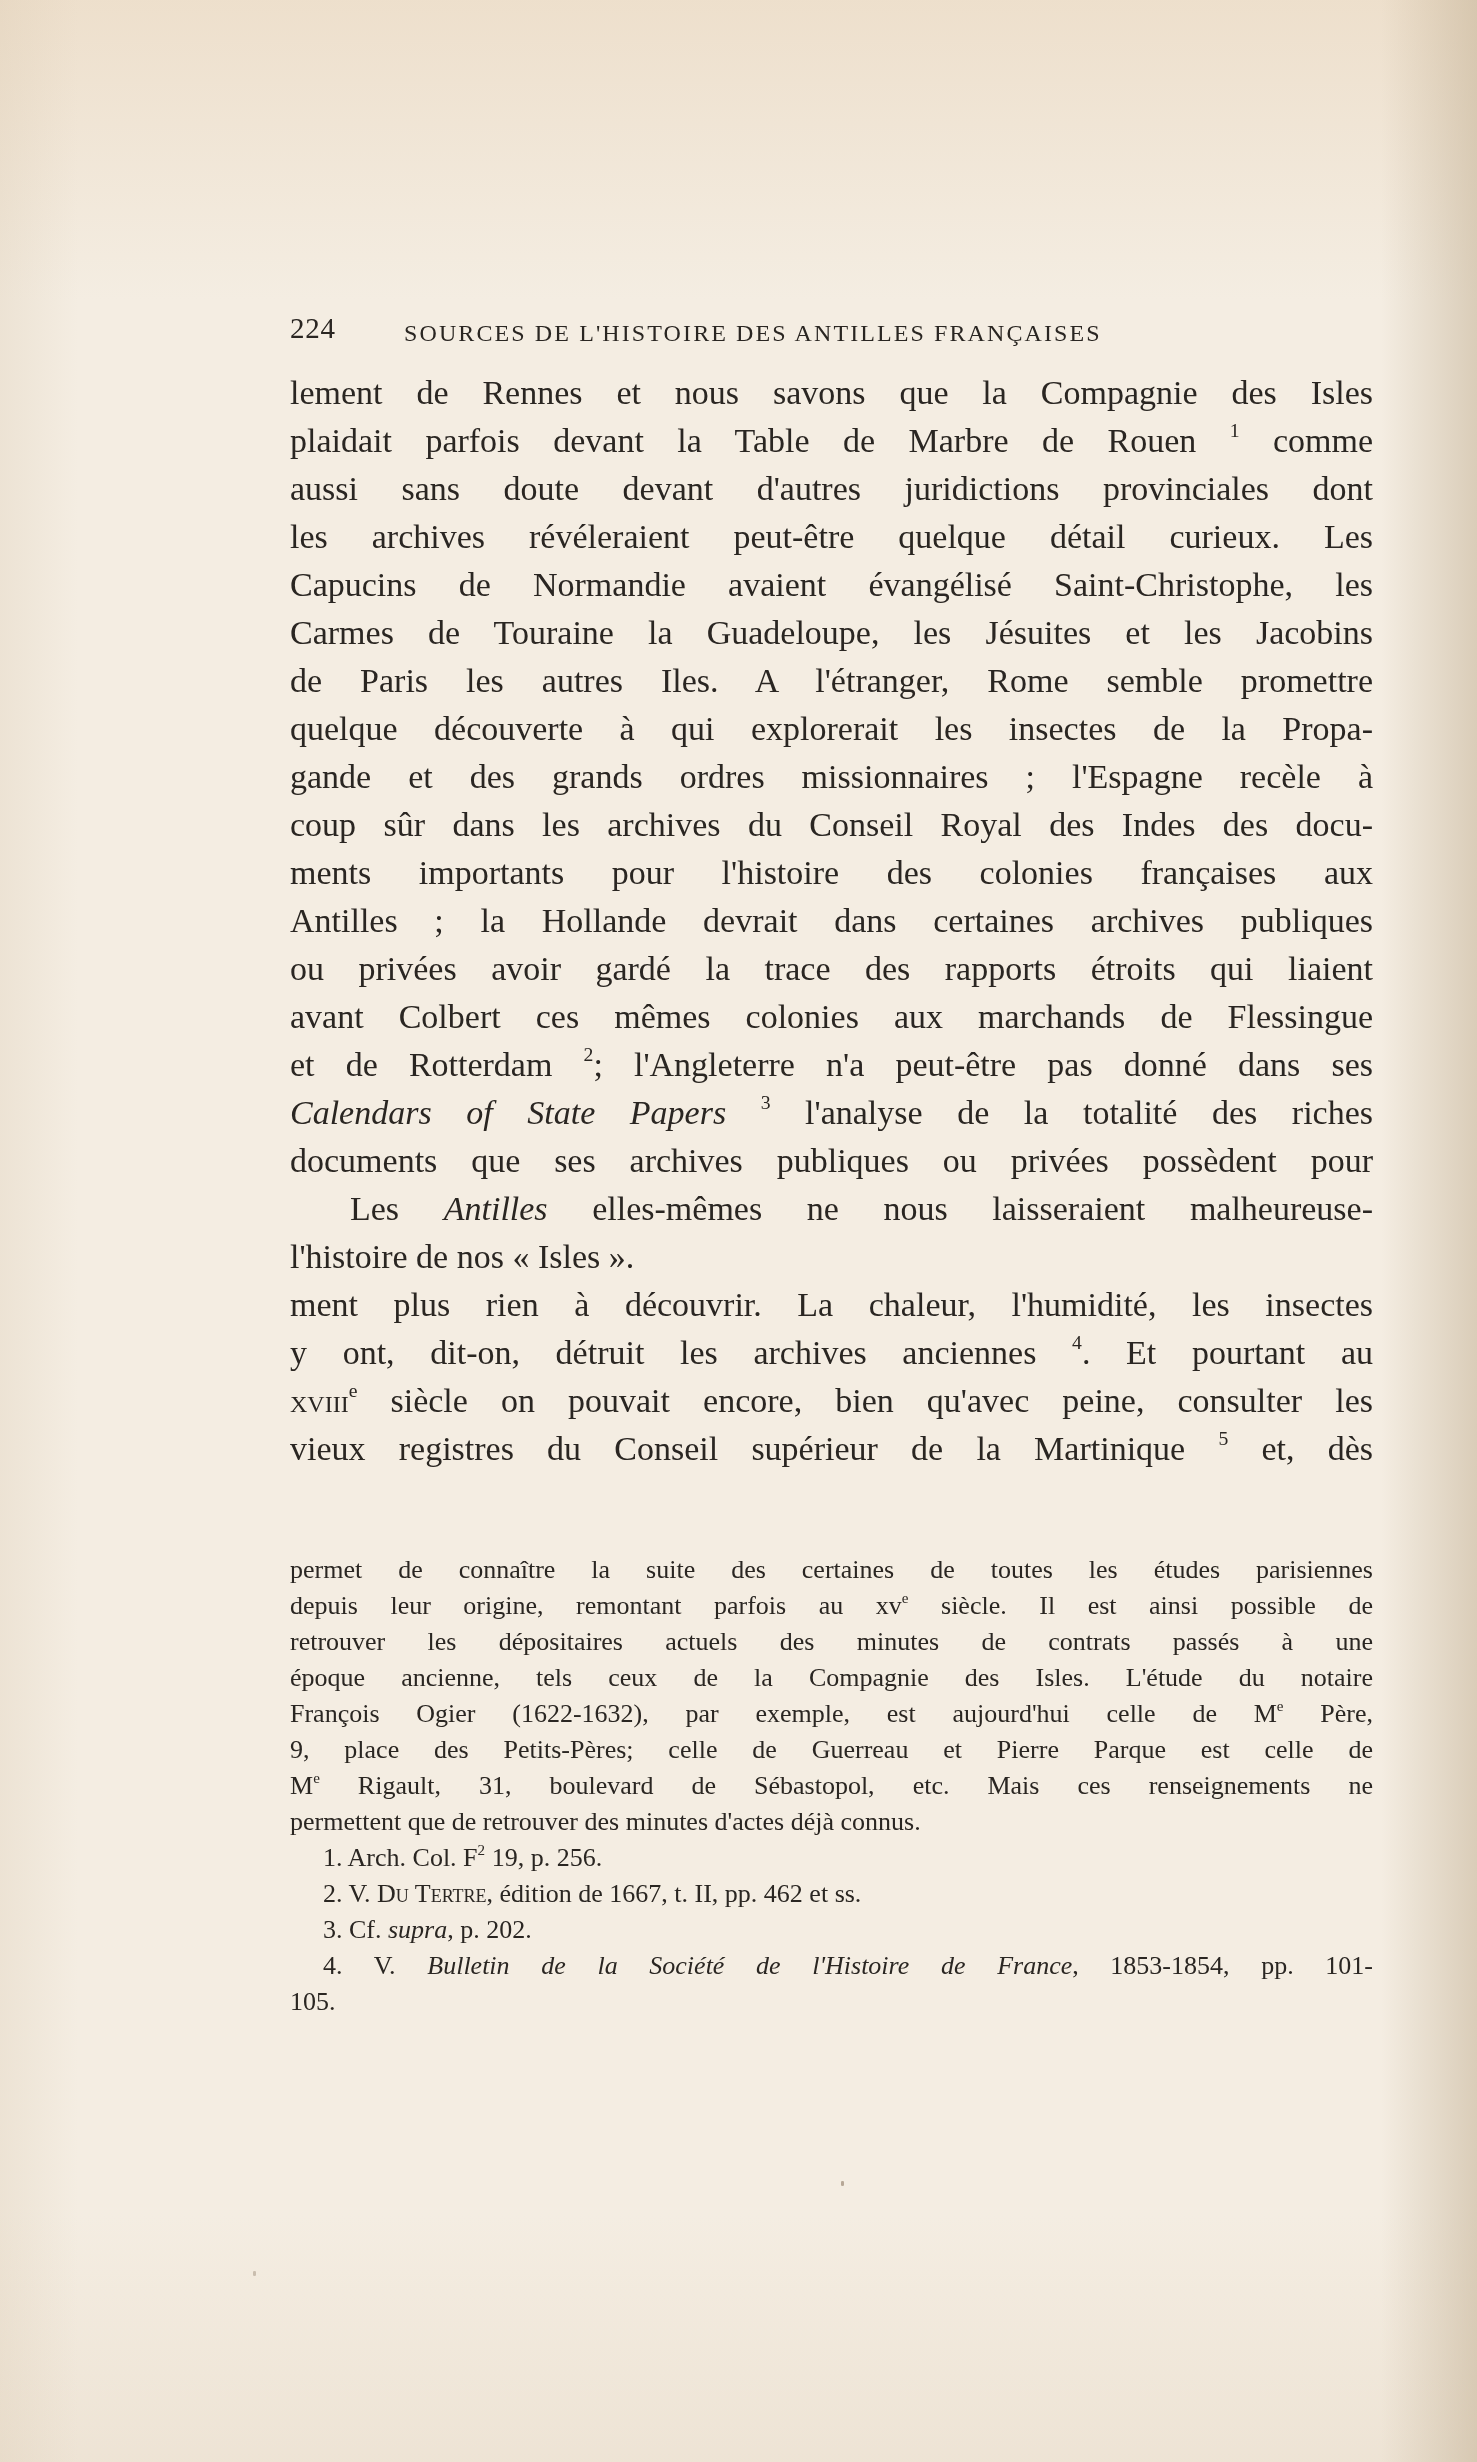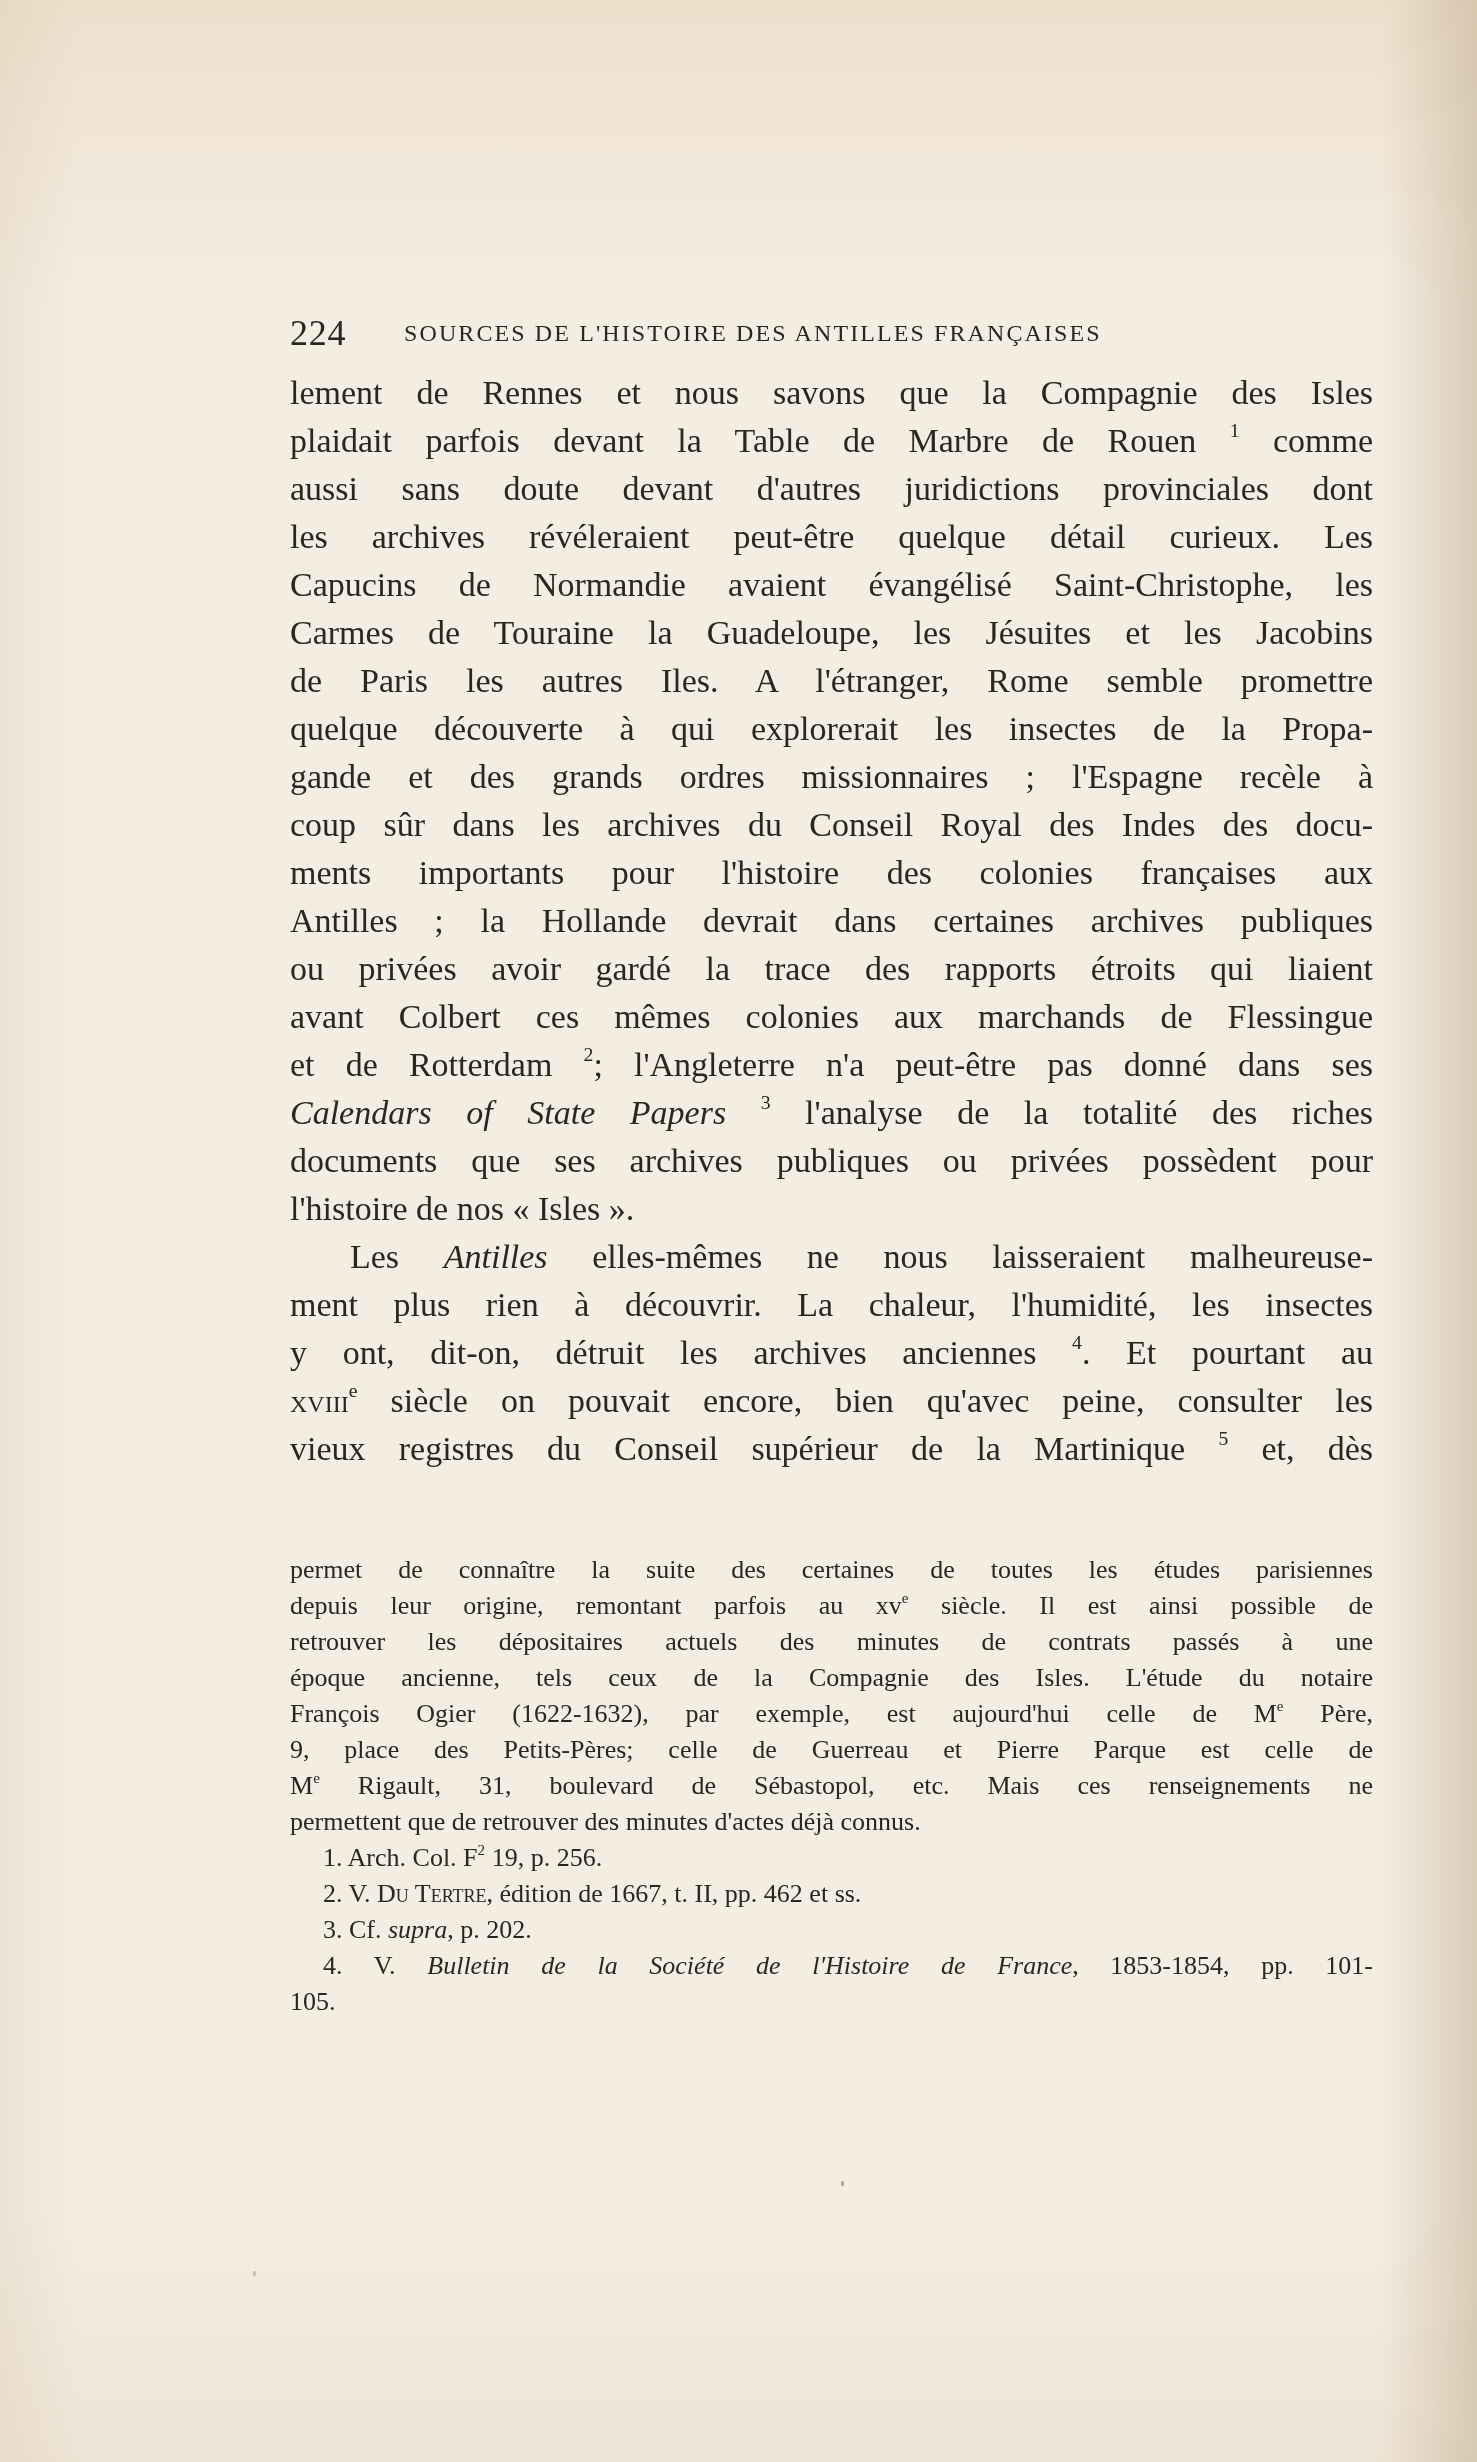--- a/index.html
+++ b/index.html
@@ -28,21 +28,21 @@
     left: 290px;
     top: 308px;
     width: 1082px;
     height: 46px;
   }
   .page-number {
     position: absolute;
     left: 0;
     top: 3.9px;
     font-family: "Liberation Serif", serif;
-    font-size: 36px;
+    font-size: 29px;
     letter-spacing: 0.7px;
   }
   .running-title {
     position: absolute;
     left: 114px;
     top: 11.7px;
     font-family: "Liberation Serif", serif;
     font-size: 24px;
     letter-spacing: 2.1px;
     text-transform: uppercase;
@@ -141,22 +141,22 @@
   <span class="line">quelque découverte à qui explorerait les insectes de la Propa-</span>
   <span class="line">gande et des grands ordres missionnaires ; l'Espagne recèle à</span>
   <span class="line">coup sûr dans les archives du Conseil Royal des Indes des docu-</span>
   <span class="line">ments importants pour l'histoire des colonies françaises aux</span>
   <span class="line">Antilles ; la Hollande devrait dans certaines archives publiques</span>
   <span class="line">ou privées avoir gardé la trace des rapports étroits qui liaient</span>
   <span class="line">avant Colbert ces mêmes colonies aux marchands de Flessingue</span>
   <span class="line"><span>et de Rotterdam</span>&nbsp;<sup>2</sup><span>; l'Angleterre n'a peut-être pas donné dans ses</span></span>
   <span class="line"><i>Calendars of State Papers</i>&nbsp;<sup>3</sup> <span>l'analyse de la totalité des riches</span></span>
   <span class="line">documents que ses archives publiques ou privées possèdent pour</span>
+  <span class="line indent"><span>Les</span> <i>Antilles</i> <span>elles-mêmes ne nous laisseraient malheureuse-</span></span>
   <span class="line last">l'histoire de nos « Isles ».</span>
-  <span class="line indent"><span>Les</span> <i>Antilles</i> <span>elles-mêmes ne nous laisseraient malheureuse-</span></span>
   <span class="line">ment plus rien à découvrir. La chaleur, l'humidité, les insectes</span>
   <span class="line"><span>y ont, dit-on, détruit les archives anciennes</span>&nbsp;<sup>4</sup><span>. Et pourtant au</span></span>
   <span class="line"><span class="sc">xviii</span><sup>e</sup> <span>siècle on pouvait encore, bien qu'avec peine, consulter les</span></span>
   <span class="line"><span>vieux registres du Conseil supérieur de la Martinique</span>&nbsp;<sup>5</sup> <span>et, dès</span></span>
 </div>
 
 <div class="footnotes">
   <span class="fn-line">permet de connaître la suite des certaines de toutes les études parisiennes</span>
   <span class="fn-line"><span>depuis leur origine, remontant parfois au xv</span><sup>e</sup><span> siècle. Il est ainsi possible de</span></span>
   <span class="fn-line">retrouver les dépositaires actuels des minutes de contrats passés à une</span>

